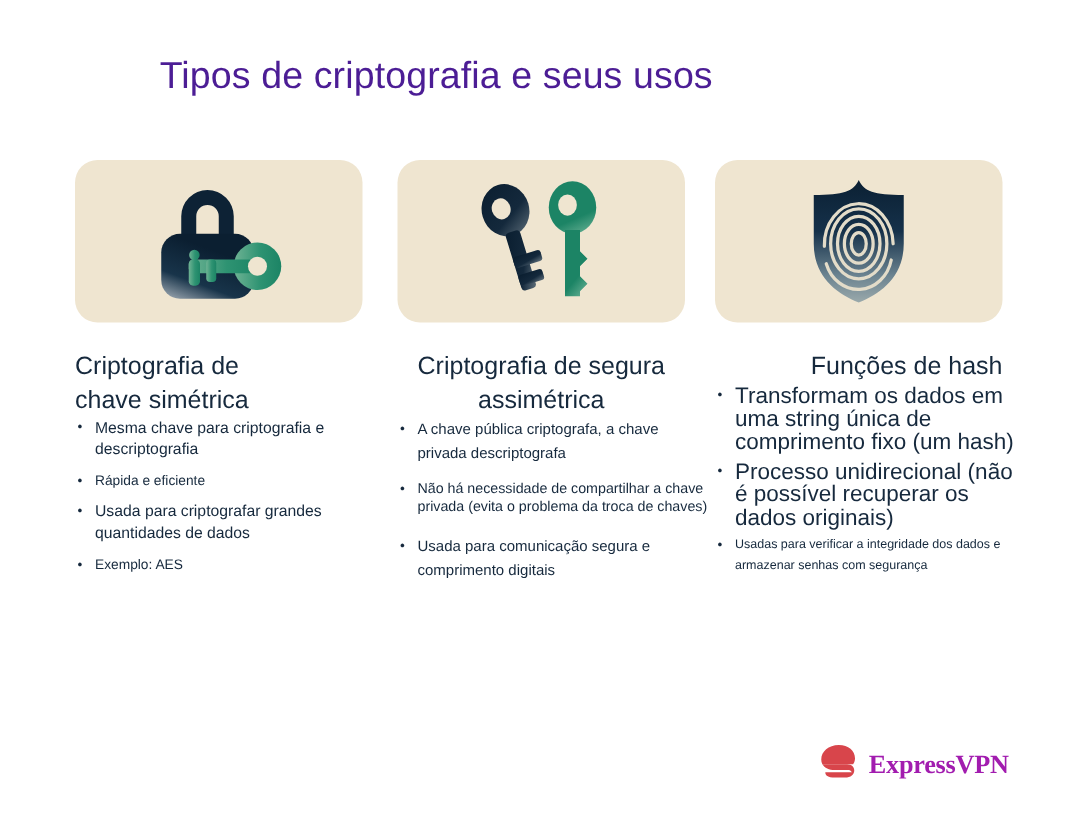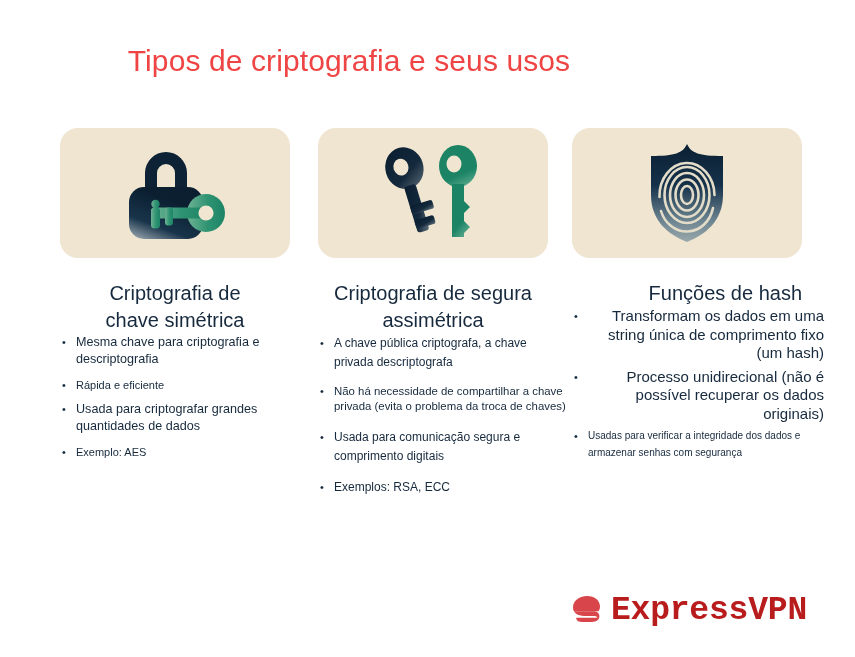--- a/index.html
+++ b/index.html
@@ -23,21 +23,21 @@
   }
   .title {
     position: absolute;
     left: 0;
     top: 44px;
     width: 698px;
     text-align: center;
     font-size: 30px;
     font-weight: 400;
     letter-spacing: 0.1px;
-    color: #ef4444;
+    color: #4c1d95;
   }
   .columns {
     position: absolute;
     left: 0;
     top: 128px;
     width: 855px;
   }
   .col {
     position: absolute;
     top: 0;
@@ -59,21 +59,21 @@
   }
   .card svg { display: block; }
 
   .heading {
     margin-top: 22px;
     font-size: 20px;
     line-height: 27px;
     font-weight: 400;
     color: #16293d;
   }
-  .heading.center { text-align: center; }
+  .heading.center { }
   .heading.left { text-align: right; padding-left: 16px; }
   .heading.indent { text-align: center; padding: 0 6px; }
 
   ul.bullets {
     list-style: none;
     margin: 0;
     padding: 0;
   }
   ul.bullets li {
     position: relative;
@@ -95,37 +95,37 @@
   .c0-list li.sm { font-size: 12.6px; line-height: 16.5px; margin-bottom: 9px; }
   .c0-list li.lg { font-size: 11px; line-height: 18px; margin-bottom: 7px; }
 
   
   .c1-list { margin-top: 16px; margin-left: 6px; width: 248px; }
   .c1-list li.lg { font-size: 12px; line-height: 18.5px; margin-bottom: 13px; }
   .c1-list li.xs { font-size: 11.4px; line-height: 15px; margin-bottom: 14px; }
 
   
   .c2-list { margin-top: 20px; margin-left: 10px; width: 252px; }
-  .c2-list li.lg { font-size: 15px; line-height: 18.5px; margin-bottom: 5px; text-align: right; }
+  .c2-list li.lg { font-size: 18px; line-height: 18.5px; margin-bottom: 5px; }
   .c2-list li.sm { font-size: 10px; line-height: 16.5px; margin-bottom: 11px; }
 
   .logo {
     position: absolute;
     right: 48px;
     bottom: 28px;
     display: flex;
     align-items: center;
     gap: 9px;
   }
   .logo-mark { display: block; }
   .logo-text {
-    font-family: Liberation Mono, monospace;
-    font-size: 33px;
+    font-family: Liberation Serif, serif;
+    font-size: 21px;
     font-weight: 700;
-    color: #b91c1c;
+    color: #a21caf;
     letter-spacing: -0.2px;
   }
 </style>
 </head>
 <body>
 
 <div class="page">
 
   <div class="title">Tipos de criptografia e seus usos</div>
 
@@ -209,21 +209,20 @@
         </span>
       </div>
       <div class="heading indent">
         <div>Criptografia de segura</div>
         <div>assimétrica</div>
       </div>
       <ul class="bullets c1-list">
         <li class="lg">A chave pública criptografa, a chave privada descriptografa</li>
         <li class="xs">Não há necessidade de compartilhar a chave privada (evita o problema da troca de chaves)</li>
         <li class="lg">Usada para comunicação segura e comprimento digitais</li>
-        <li class="lg">Exemplos: RSA, ECC</li>
       </ul>
     </div>
 
     <div class="col col-2">
       <div class="card">
         <span>
           <svg width="96" height="104" viewBox="0 0 96 104">
             <defs>
               <linearGradient id="shieldGrad" x1="0.5" y1="0" x2="0.5" y2="1">
                 <stop offset="0" stop-color="#0B2033"></stop>

